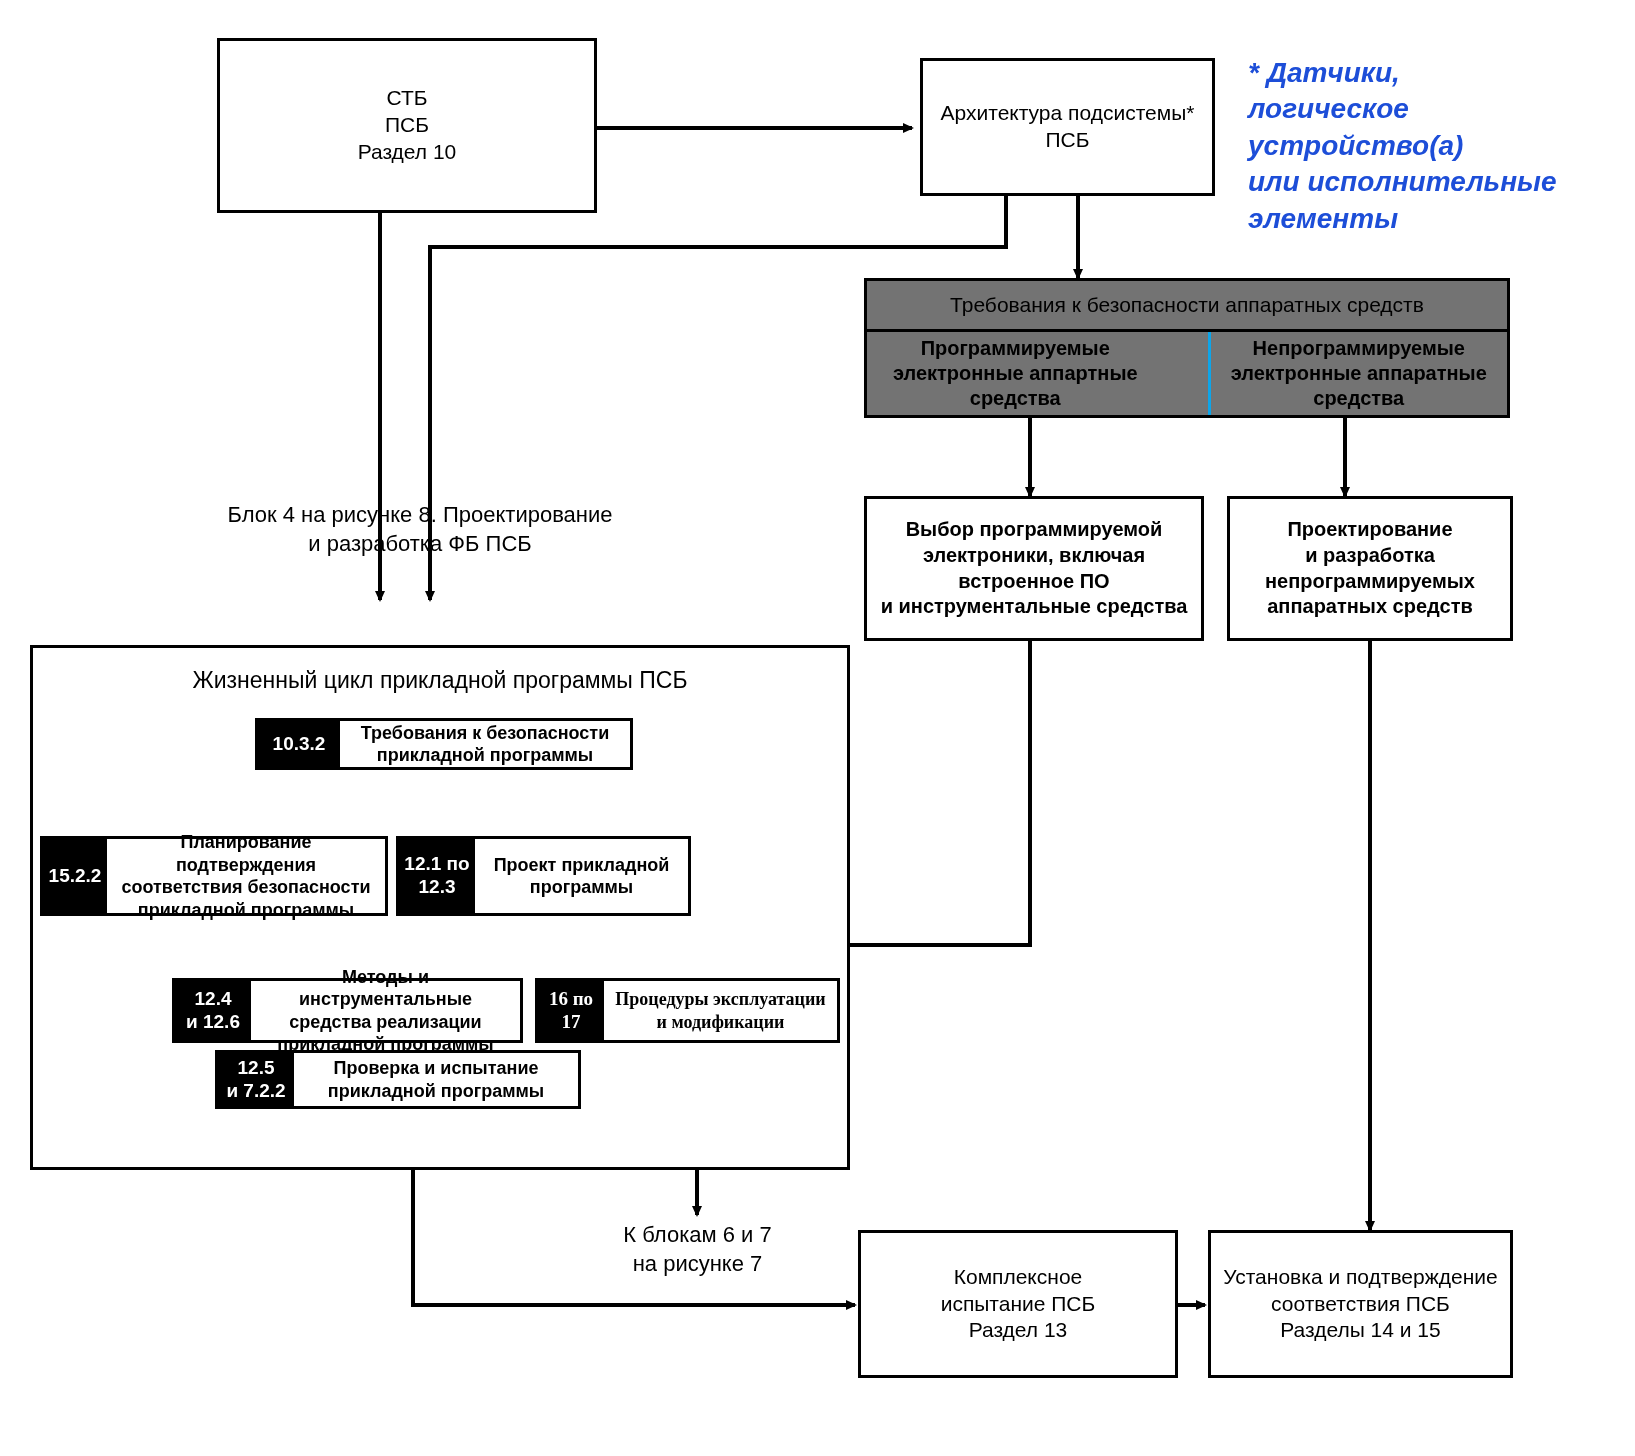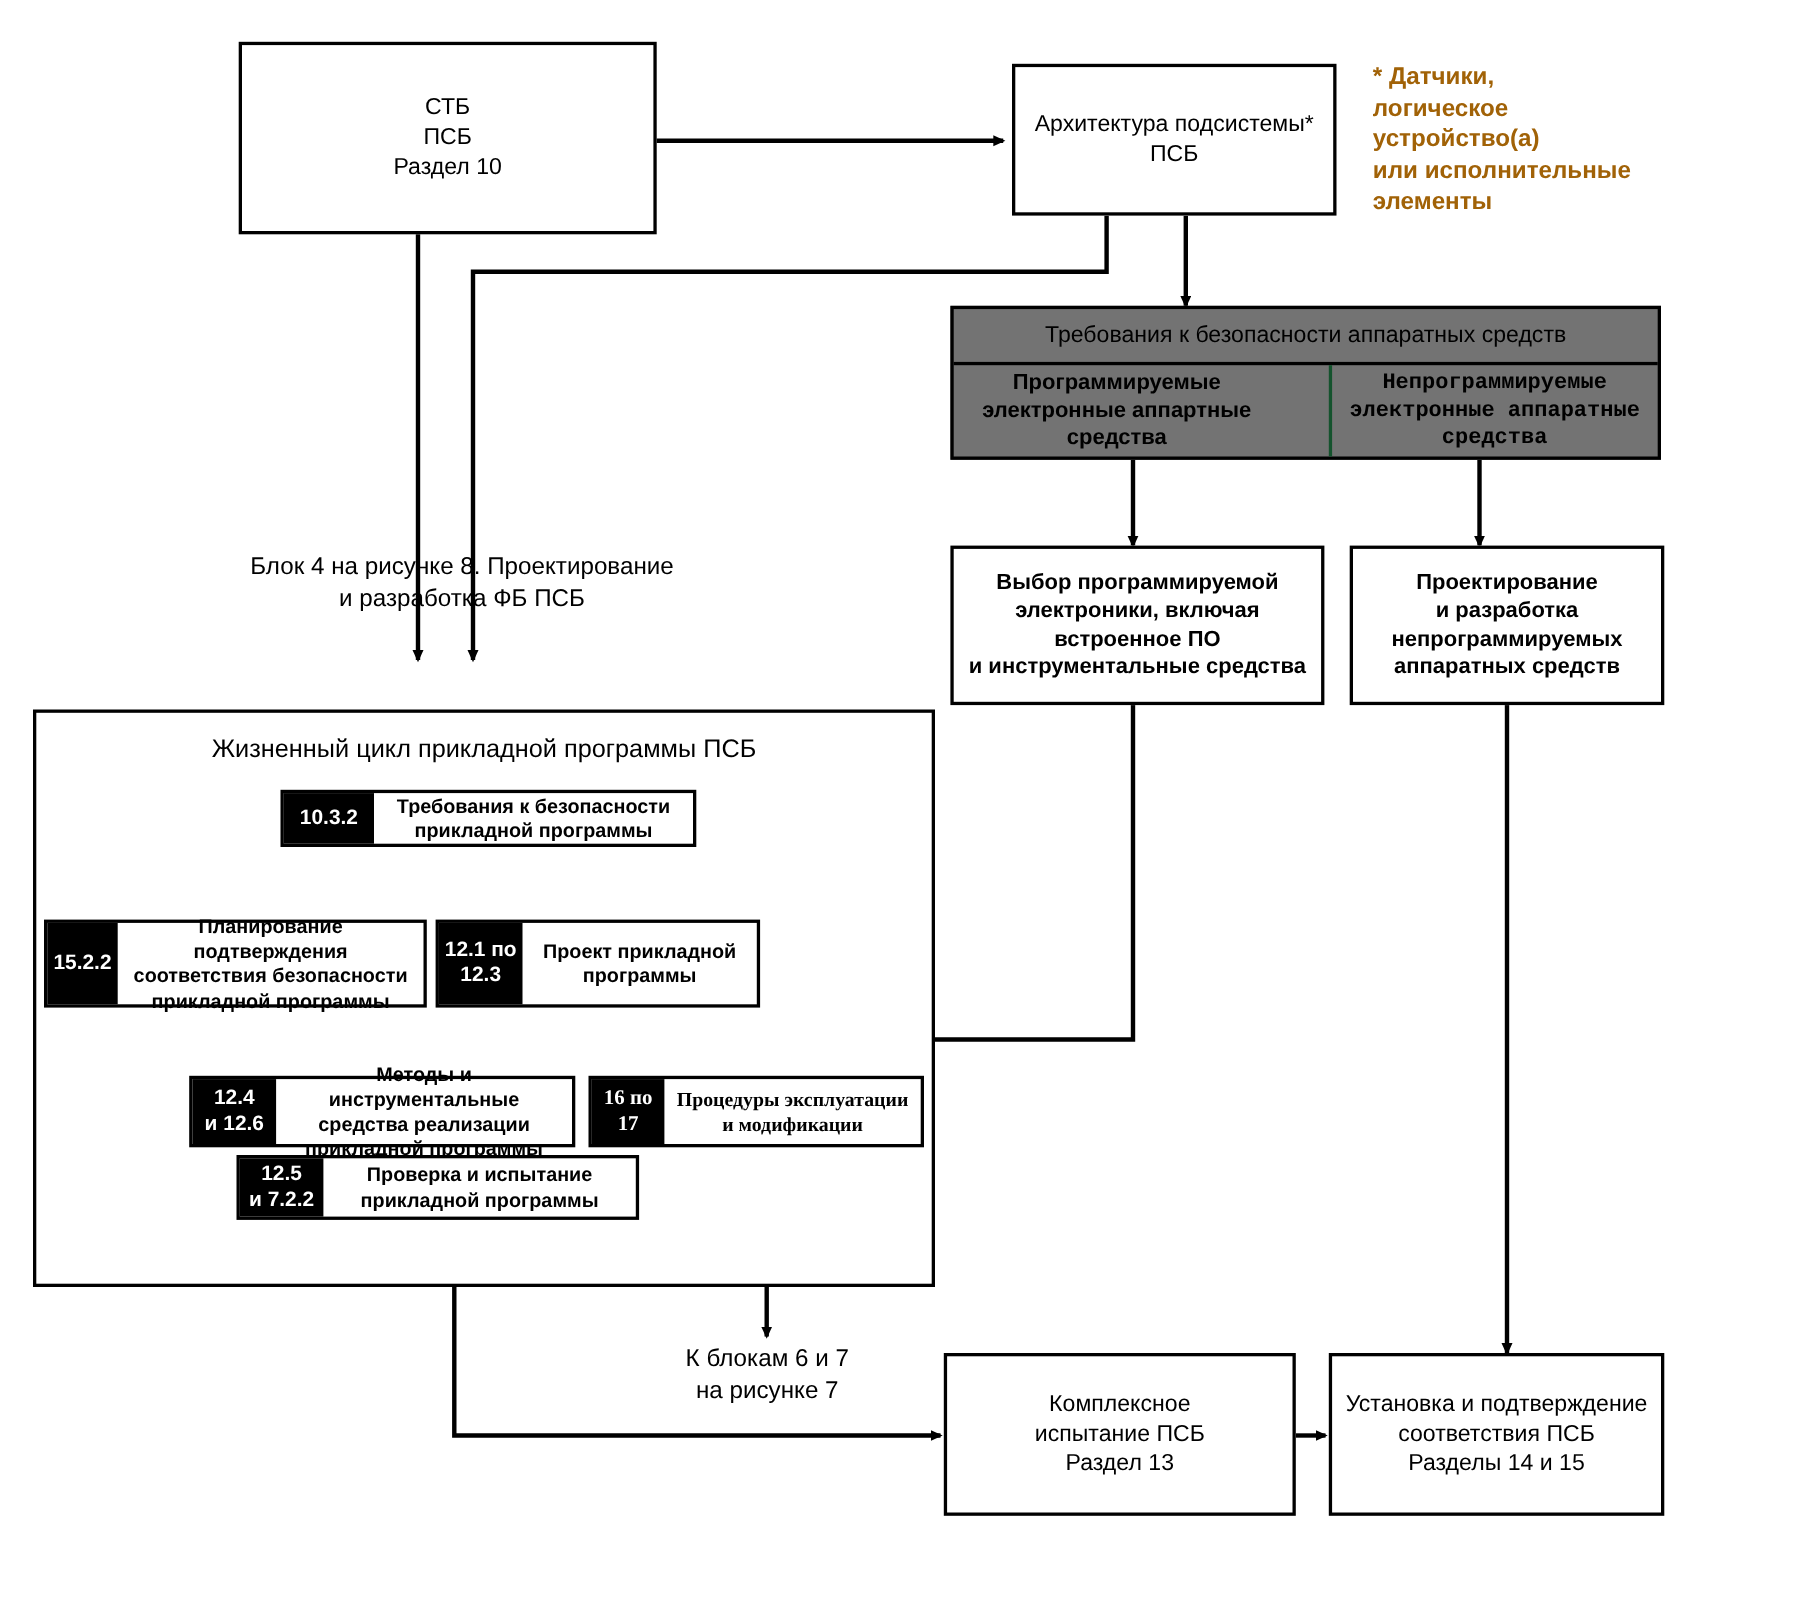--- a/index.html
+++ b/index.html
@@ -3,32 +3,32 @@
 <meta charset="utf-8">
 <style>
   html,body{margin:0;padding:0;background:#ffffff;}
   body{font-family:"Liberation Sans", sans-serif;}
   #canvas{position:relative;width:1635px;height:1456px;background:#fff;overflow:hidden;}
   svg.lines{position:absolute;left:0;top:0;width:1635px;height:1456px;pointer-events:none;}
 
   .box{position:absolute;box-sizing:border-box;border:3px solid #000;background:#fff;
        display:flex;align-items:center;justify-content:center;text-align:center;
        font-size:21px;line-height:1.28;color:#000;}
-  .note{position:absolute;font-weight:bold;font-size:22px;line-height:1.30;color:#a16207;text-align:left;}
+  .note{position:absolute;font-weight:bold;font-size:28px;line-height:1.30;color:#1d4ed8;text-align:left;font-style:italic;}
   .freetext{position:absolute;font-size:22px;line-height:1.32;color:#000;text-align:center;font-weight:normal;}
 
   
   .group{position:absolute;box-sizing:border-box;border:3px solid #000;background:#fff;}
 
   
   .splitbox{position:absolute;box-sizing:border-box;border:3px solid #000;background:#737373;display:flex;flex-direction:column;}
   .splitbox .head{border-bottom:3px solid #000;display:flex;align-items:center;justify-content:center;text-align:center;font-size:21px;height:48px;}
   .splitbox .cols{display:flex;flex:1;gap:44px;}
   .splitbox .col{flex:1;display:flex;align-items:center;justify-content:center;text-align:center;font-size:20px;line-height:1.25;font-weight:bold;padding:2px 6px;box-sizing:border-box;}
-  .splitbox .col.second{border-left:3px solid #14532d;font-family:Liberation Mono, monospace;}
+  .splitbox .col.second{border-left:3px solid #0ea5e9;}
 
   
   .tagbox{position:absolute;box-sizing:border-box;border:3px solid #000;background:#fff;display:flex;}
   .tagbox .tag{background:#000;color:#fff;font-weight:bold;font-size:19px;line-height:1.2;
                display:flex;align-items:center;justify-content:center;text-align:center;
                box-sizing:border-box;flex:none;}
   .tagbox .body{flex:1;display:flex;align-items:center;justify-content:center;text-align:center;
                 font-size:18px;line-height:1.25;font-weight:bold;color:#000;padding:2px 5px;box-sizing:border-box;}
   .b-bold{font-weight:bold;}
 </style>

